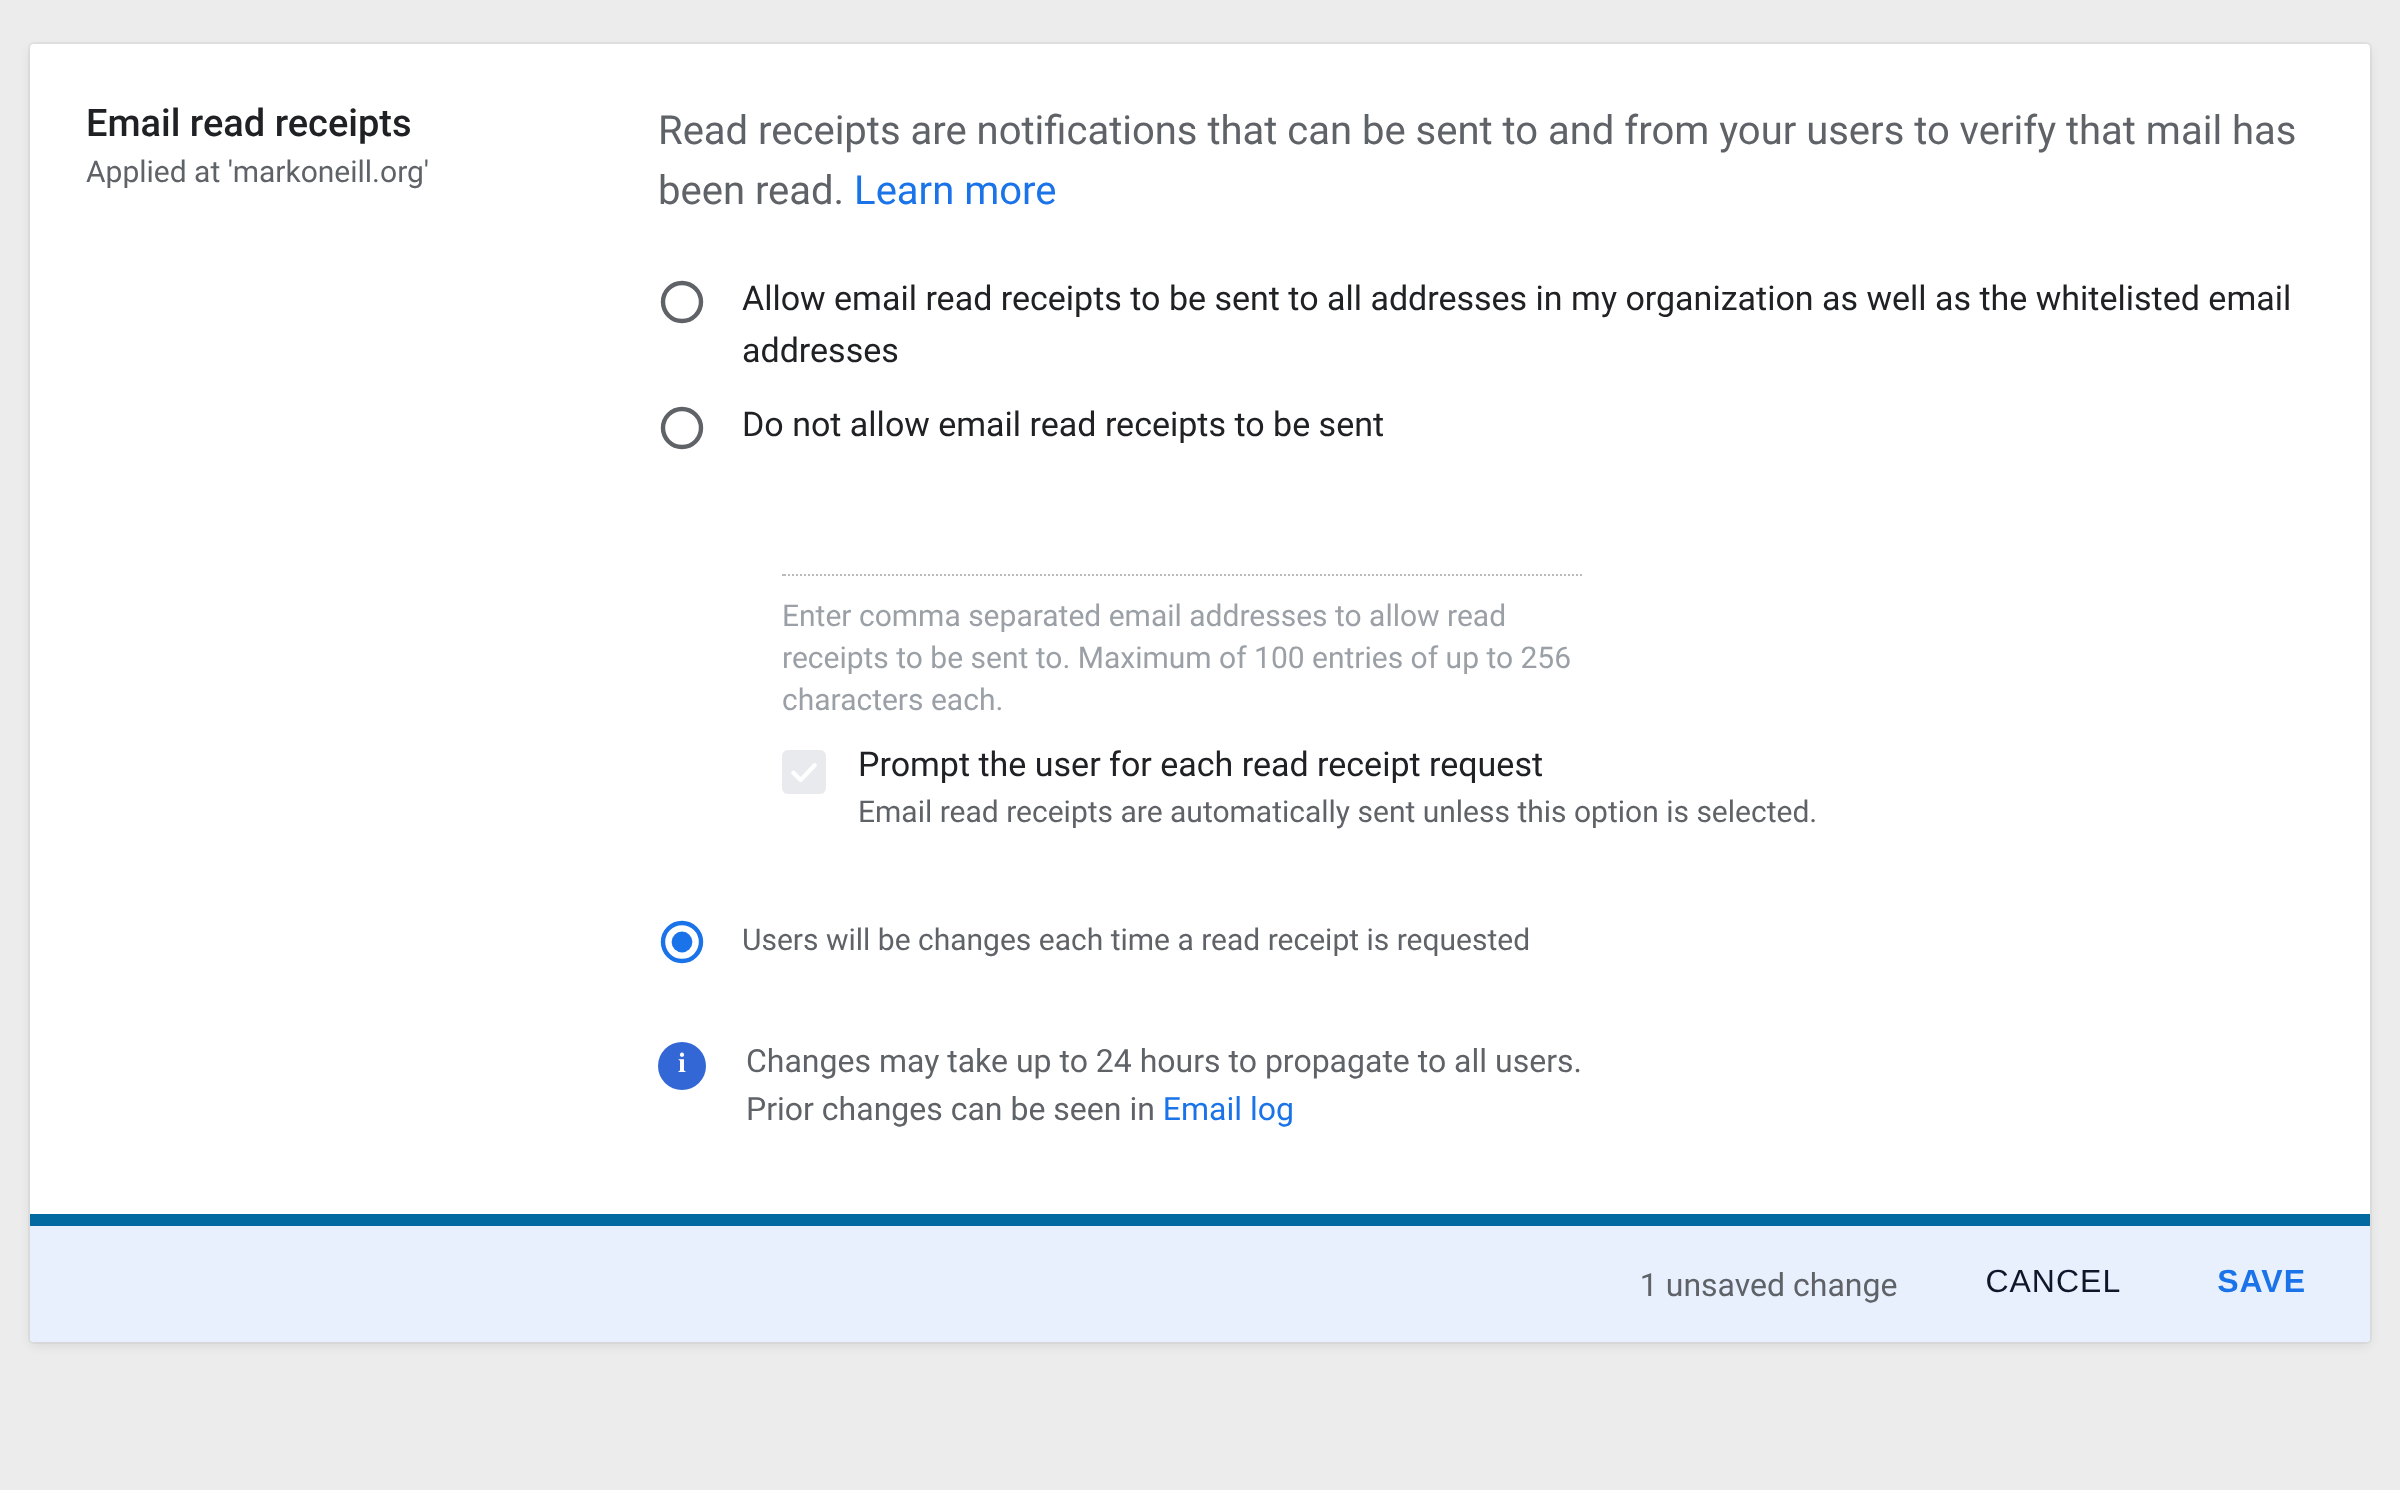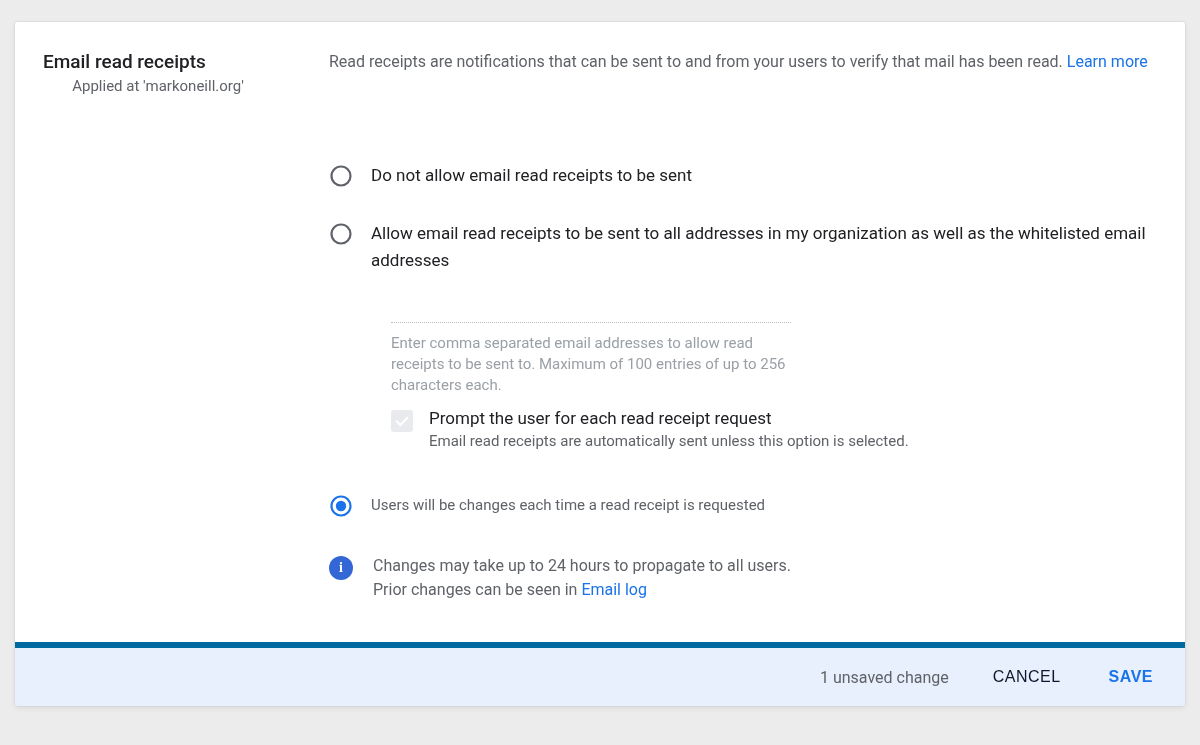--- a/index.html
+++ b/index.html
@@ -38,31 +38,30 @@
   }
   .left h2 {
     margin: 0 0 4px 0;
     font-size: 19px;
     font-weight: 500;
     color: #202124;
   }
   .applied {
     font-size: 15px;
     color: #5f6368;
-    text-align: center;
   }
   .right {
     flex: 1 1 auto;
     max-width: 820px;
   }
   .desc {
-    font-size: 16px;
+    font-size: 20px;
     color: #5f6368;
     line-height: 1.5;
-    margin-bottom: 88px;
+    margin-bottom: 27px;
   }
   a.link {
     color: #1a73e8;
     text-decoration: none;
   }
   .options { }
   .opt {
     display: flex;
     align-items: flex-start;
     gap: 18px;
@@ -196,39 +195,39 @@
         <h2>Email read receipts</h2>
         <div class="applied">Applied at 'markoneill.org'</div>
       </div>
       <div class="right">
         <div class="desc">
           <span>Read receipts are notifications that can be sent to and from your users to verify that mail has been read. </span><a href="#" class="link">Learn more</a>
         </div>
 
         <div class="options">
 
+          <div class="opt tight">
+            <span class="radio">
+              <svg width="24" height="24" viewBox="0 0 24 24">
+                  <circle cx="12" cy="12" r="9.5" fill="none" stroke="#5f6368" stroke-width="2.2"></circle>
+                </svg>
+            </span>
+            <div class="opt-text">
+              <div class="opt-label">Allow email read receipts to be sent to all addresses in my organization as well as the whitelisted email addresses</div>
+            </div>
+          </div>
+
           <div class="opt">
             <span class="radio">
               <svg width="24" height="24" viewBox="0 0 24 24">
                   <circle cx="12" cy="12" r="9.5" fill="none" stroke="#5f6368" stroke-width="2.2"></circle>
                 </svg>
             </span>
             <div class="opt-text">
               <div class="opt-label">Do not allow email read receipts to be sent</div>
-            </div>
-          </div>
-
-          <div class="opt tight">
-            <span class="radio">
-              <svg width="24" height="24" viewBox="0 0 24 24">
-                  <circle cx="12" cy="12" r="9.5" fill="none" stroke="#5f6368" stroke-width="2.2"></circle>
-                </svg>
-            </span>
-            <div class="opt-text">
-              <div class="opt-label">Allow email read receipts to be sent to all addresses in my organization as well as the whitelisted email addresses</div>
             </div>
           </div>
 
           <div class="nested">
             <div class="field-row">
               <input type="text" class="text-input" value="" style="">
             </div>
             <div class="helper">Enter comma separated email addresses to allow read receipts to be sent to. Maximum of 100 entries of up to 256 characters each.</div>
 
             <div class="check-row">

